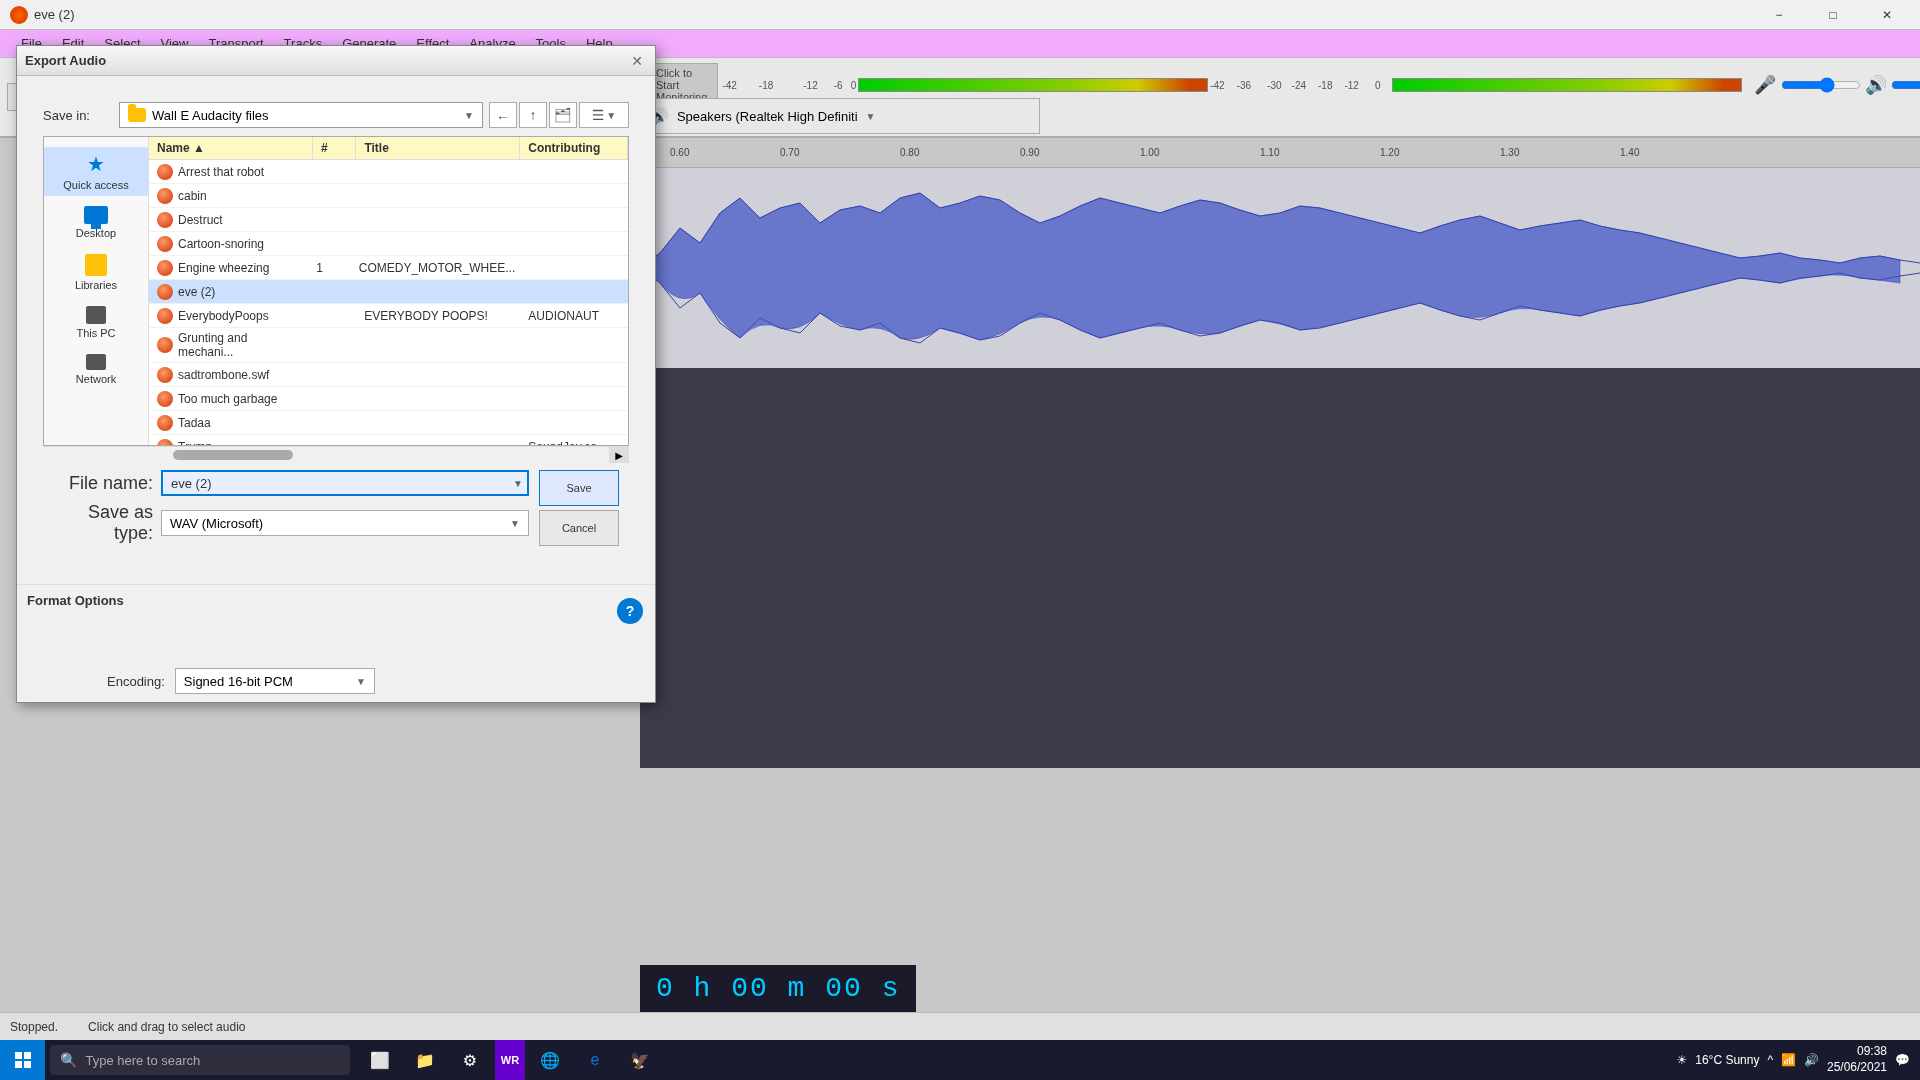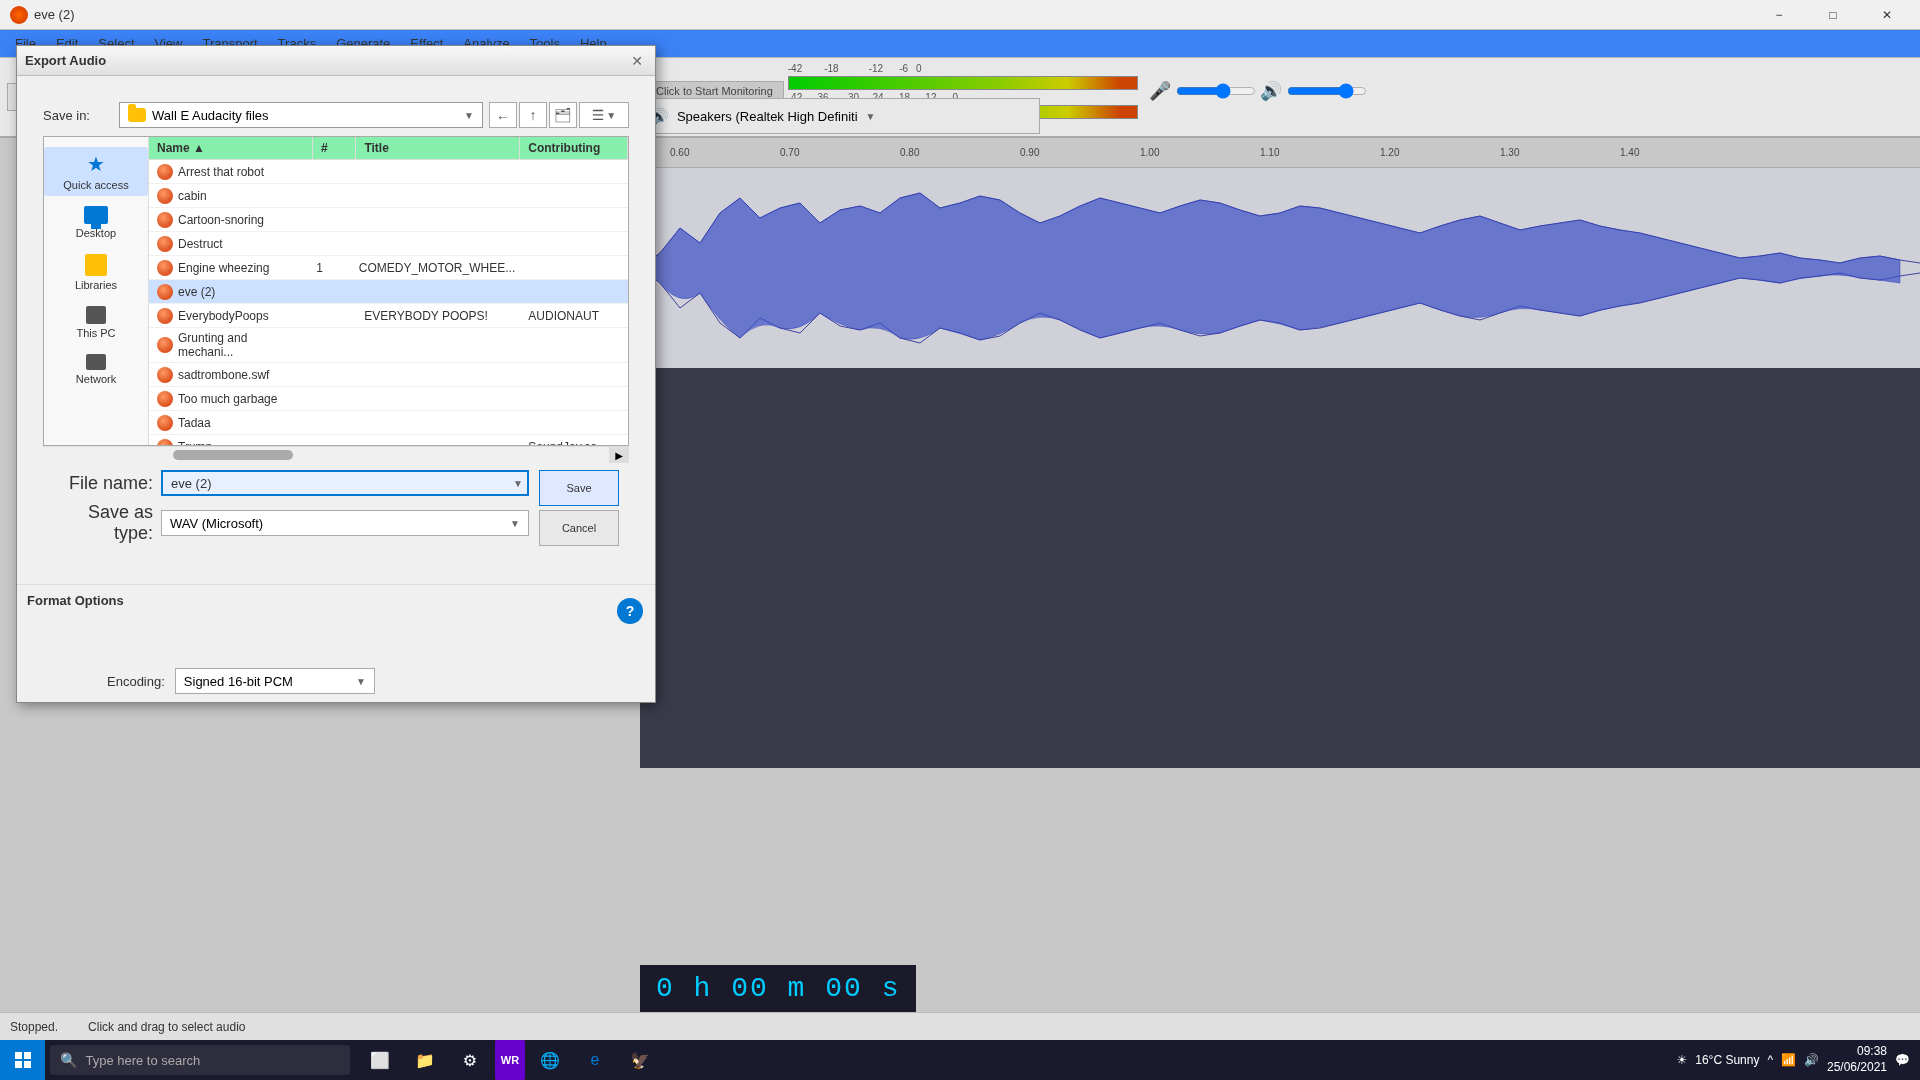--- a/index.html
+++ b/index.html
@@ -55,24 +55,24 @@
       font-size: 12px;
       color: #333;
     }
 
     
     #menu-bar {
       position: absolute;
       top: 30px; left: 0;
       width: 1920px;
       height: 28px;
-      background: #3b82f6;
-      display: flex;
-      align-items: center;
-      padding: 0 5px;
+      background: #f0abfc;
+      display: flex;
+      align-items: center;
+      padding: 0 11px;
       border-bottom: 1px solid #bbb;
     }
     .menu-item {
       padding: 4px 10px;
       cursor: pointer;
       font-size: 13px;
       color: #333;
     }
 
     
@@ -349,21 +349,21 @@
     }
 
     
     #right-panel {
       flex: 1;
       overflow-y: auto;
       overflow-x: auto;
     }
     #file-list-header {
       display: flex;
-      background: #86efac;
+      background: #fef9c3;
       border-bottom: 1px solid #ddd;
       position: sticky;
       top: 0;
       z-index: 10;
     }
     .col-header {
       padding: 4px 8px;
       font-size: 12px;
       font-weight: bold;
       color: #333;
@@ -629,21 +629,21 @@
     <div class="toolbar-btn" style="font-size:14px;">↪</div>
     <div class="toolbar-sep"></div>
     <div class="toolbar-btn" style="font-size:14px;">🔍+</div>
     <div class="toolbar-btn" style="font-size:12px;">🔍-</div>
     <div class="toolbar-btn" style="font-size:11px;">↔</div>
     <div class="toolbar-btn" style="font-size:11px;">⊞</div>
     <div class="toolbar-btn" style="font-size:11px;">🔍</div>
   </div>
   <div style="position:absolute; left:640px; top:0; display:flex; align-items:center; padding:5px; gap:4px;">
     <div id="click-monitor" style="background:#c8c8c8; border:1px solid #aaa; padding:3px 10px; font-size:11px;">Click to Start Monitoring</div>
-    <div style="display:flex; flex-direction:column; gap:2px;">
+    <div style="display:flex; flex-direction:row; gap:2px;">
       <div style="display:flex; align-items:center; gap:2px; font-size:10px; color:#555;">
         <span>-42</span>
           <span style="margin:0 20px;">-18</span>
           <span style="margin:0 8px;">-12</span>
           <span style="margin:0 6px;">-6</span>
           <span>0</span>
       </div>
       <div class="meter-bar" style="width:350px;"></div>
       <div style="display:flex; align-items:center; gap:2px; font-size:10px; color:#555;">
         <span>-42</span>
@@ -787,30 +787,30 @@
               <div class="file-icon"></div>
               <span>cabin</span>
             </div>
           <div class="file-cell col-num"></div>
           <div class="file-cell col-title"></div>
           <div class="file-cell col-contrib"></div>
         </div>
         <div class="file-row">
           <div class="file-cell col-name">
               <div class="file-icon"></div>
-              <span>Cartoon-snoring</span>
+              <span>Destruct</span>
             </div>
           <div class="file-cell col-num"></div>
           <div class="file-cell col-title"></div>
           <div class="file-cell col-contrib"></div>
         </div>
         <div class="file-row">
           <div class="file-cell col-name">
               <div class="file-icon"></div>
-              <span>Destruct</span>
+              <span>Cartoon-snoring</span>
             </div>
           <div class="file-cell col-num"></div>
           <div class="file-cell col-title"></div>
           <div class="file-cell col-contrib"></div>
         </div>
         <div class="file-row">
           <div class="file-cell col-name">
               <div class="file-icon"></div>
               <span>Engine wheezing</span>
             </div>

